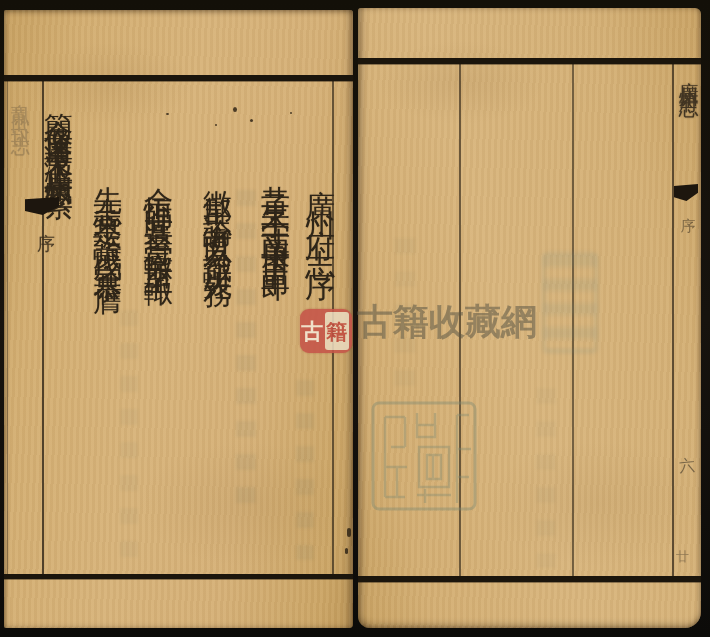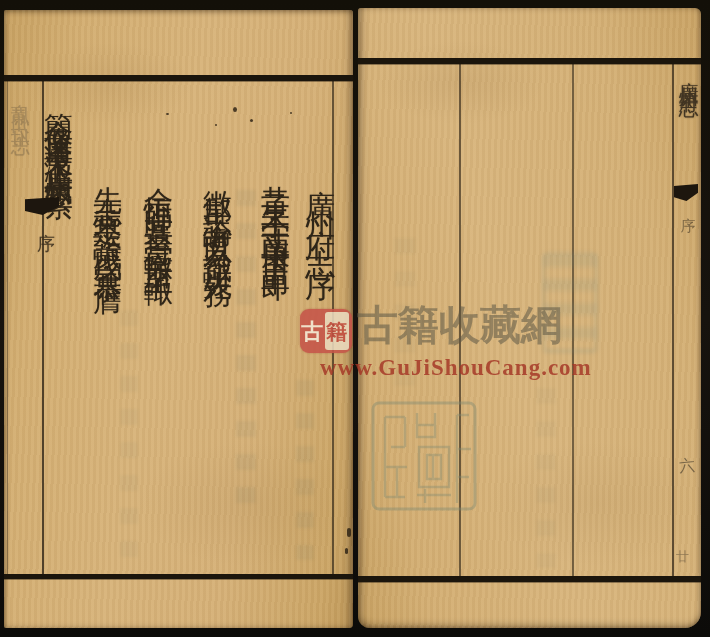--- a/index.html
+++ b/index.html
@@ -38,21 +38,21 @@
     background:repeating-linear-gradient(180deg, rgba(110,140,135,.12) 0 12px, transparent 12px 24px);}
 
   .wm-seal{position:absolute;left:300px;top:309px;width:52px;height:44px;border-radius:9px;
     background:#c65549;opacity:.88;display:flex;overflow:hidden;z-index:50;
     box-shadow:0 0 2px rgba(150,50,40,.5);}
   .wm-seal .half{flex:1;display:flex;align-items:center;justify-content:center;
     font-weight:bold;font-size:22px;line-height:1;}
   .wm-seal .half.l{color:#f4e8d6;}
   .wm-seal .half.r{background:#ead9bd;color:#c24c3f;margin:3px 3px 3px 0;border-radius:3px;font-size:21px;}
   .wm-title{position:absolute;left:357px;top:298px;z-index:50;
-    font-family:"DejaVu Sans", sans-serif;font-weight:bold;font-size:41px;letter-spacing:0px;
+    font-family:"DejaVu Sans", sans-serif;font-weight:bold;font-size:36px;letter-spacing:0px;
     color:rgba(93,87,69,.55);white-space:nowrap;}
   .wm-url{position:absolute;left:320px;top:355px;z-index:50;
     font-family:"Liberation Serif", serif;font-weight:bold;font-size:23px;letter-spacing:1px;
     color:rgba(164,52,36,.82);white-space:nowrap;}
 
   .strip-label{position:absolute;writing-mode:vertical-rl;text-orientation:upright;color:#2a2116;}
   .mark{position:absolute;color:rgba(60,52,38,.6);}
 </style>
 </head>
 <body>
@@ -124,15 +124,14 @@
 
     <div class="ghost" style="left:36px;top:230px;width:22px;height:150px;opacity:.3;"></div>
     <div class="ghost" style="left:178px;top:380px;width:20px;height:180px;opacity:.3;"></div>
   </div>
 
   <div class="wm-seal">
     <div class="half l">古</div>
     <div class="half r">籍</div>
   </div>
   <div class="wm-title">古籍收藏網</div>
-  <div class="wm-url">www.GuJiShouCang.com</div>
 
 </div>
 
 </body></html>

